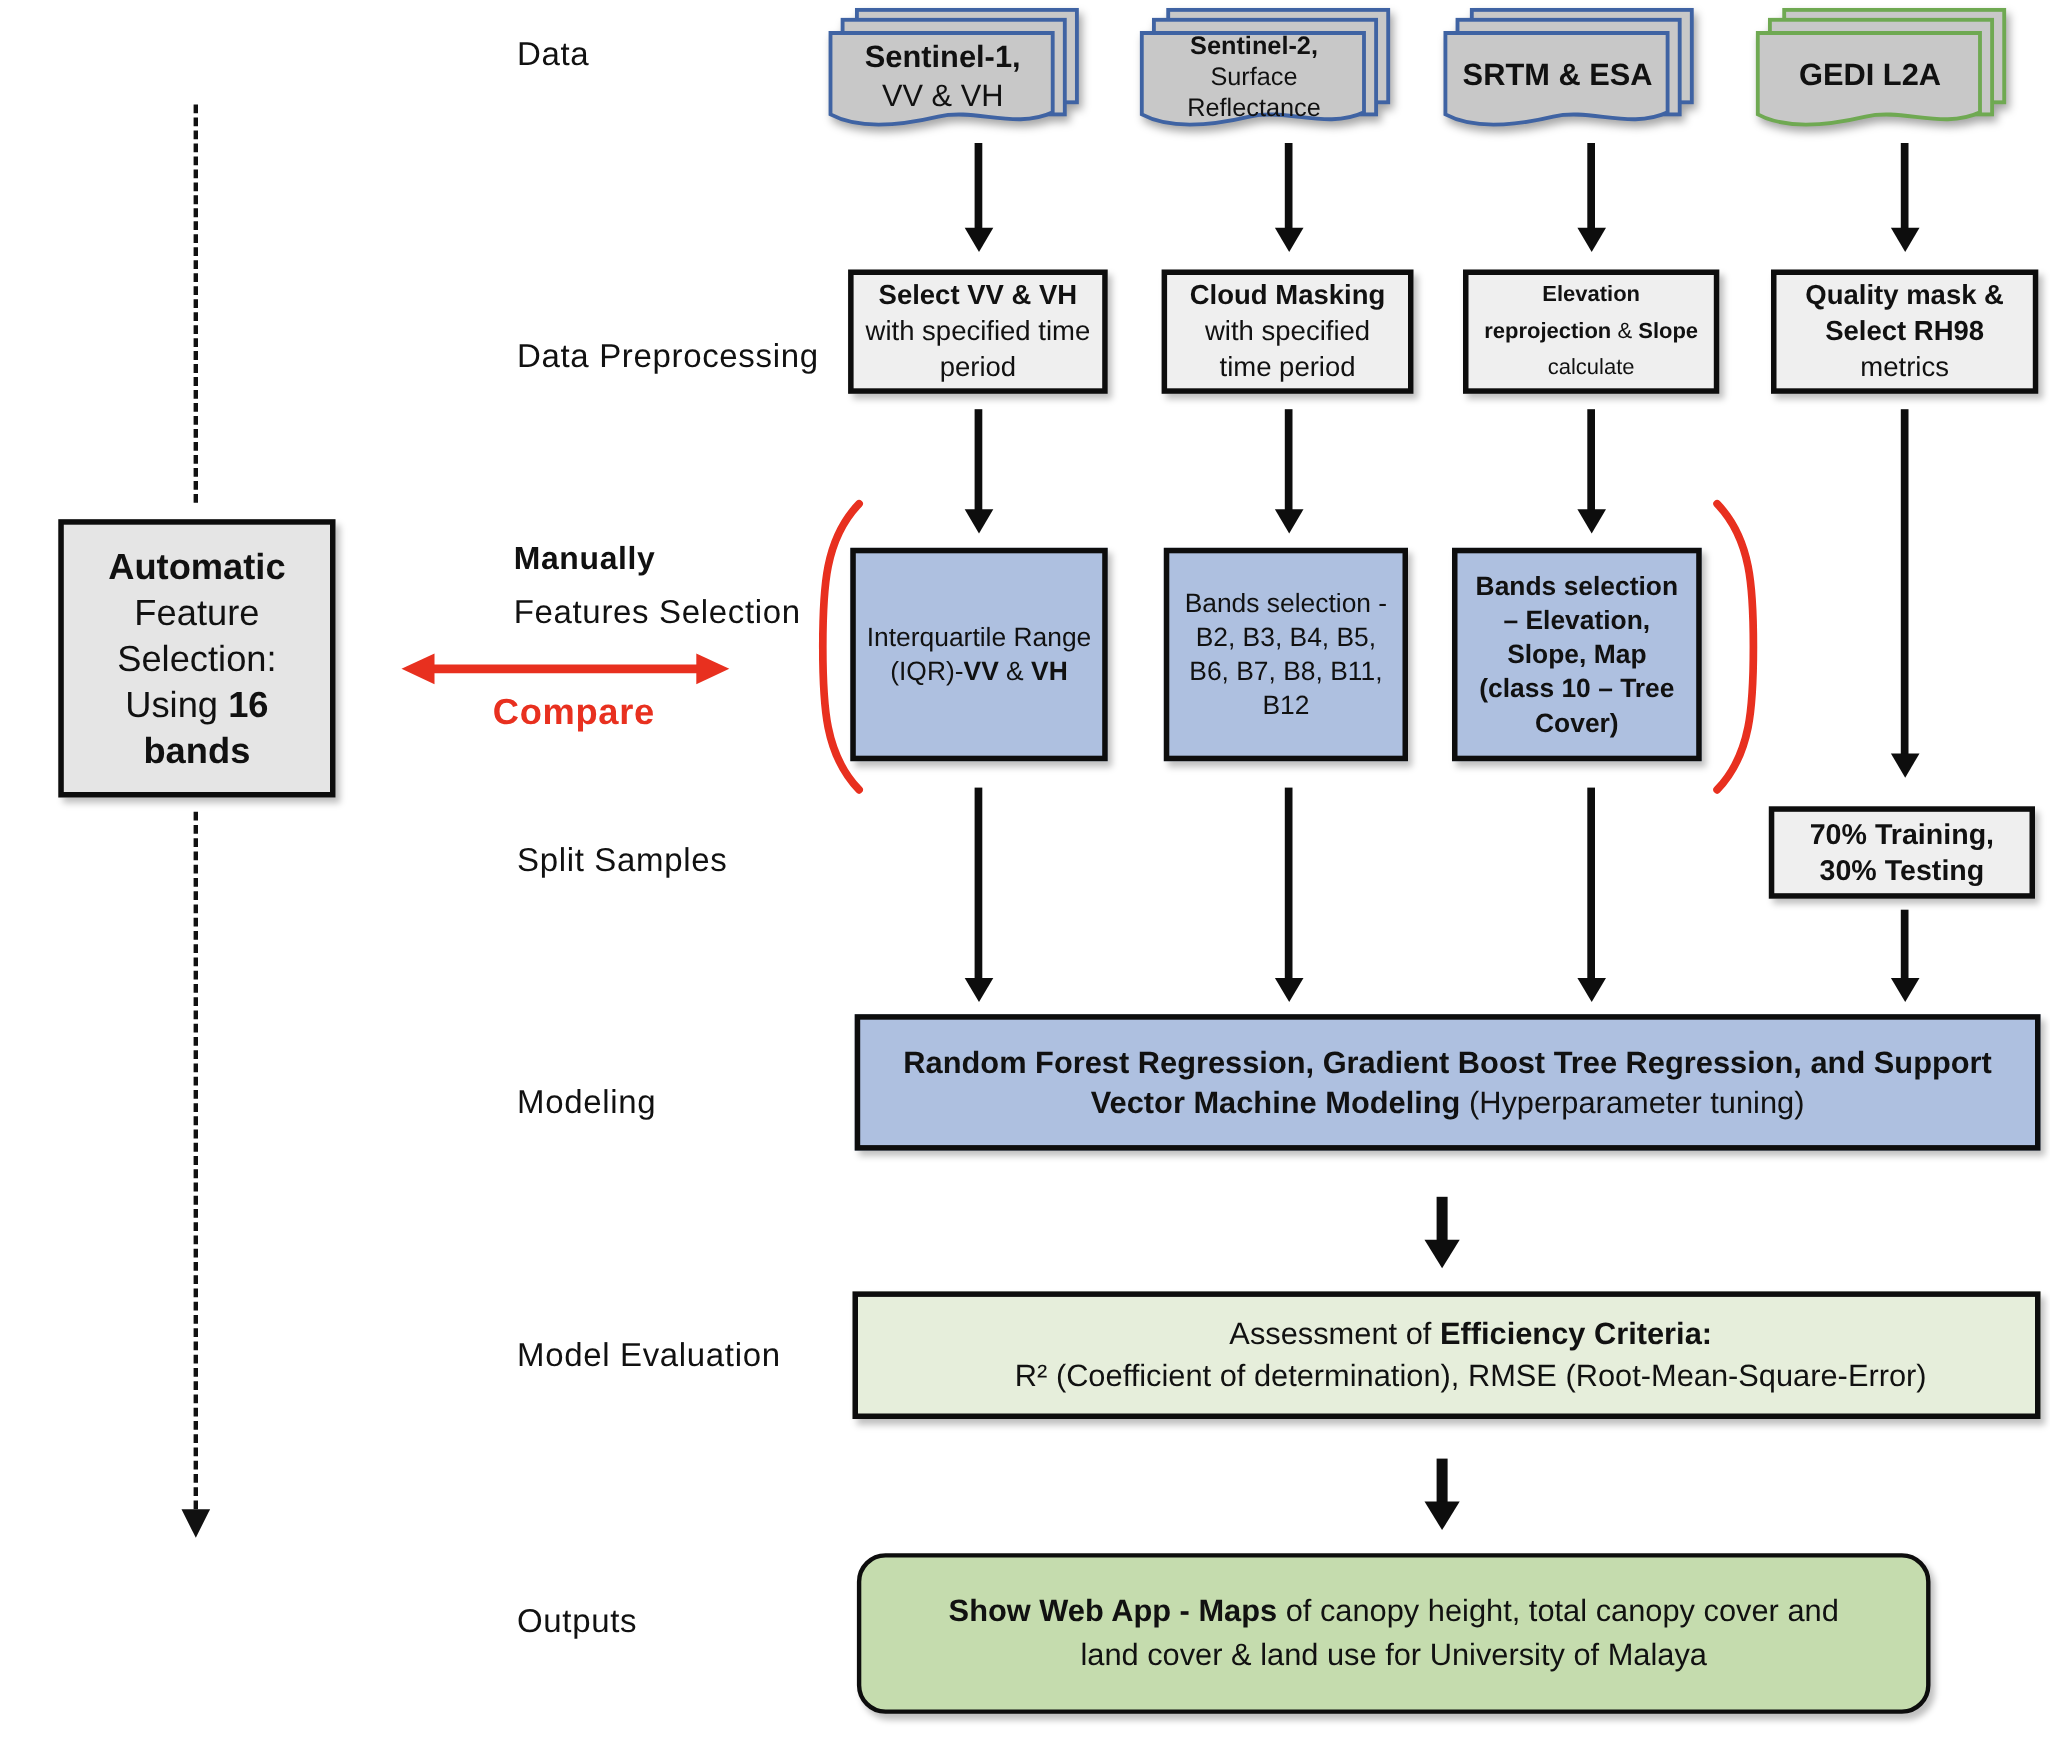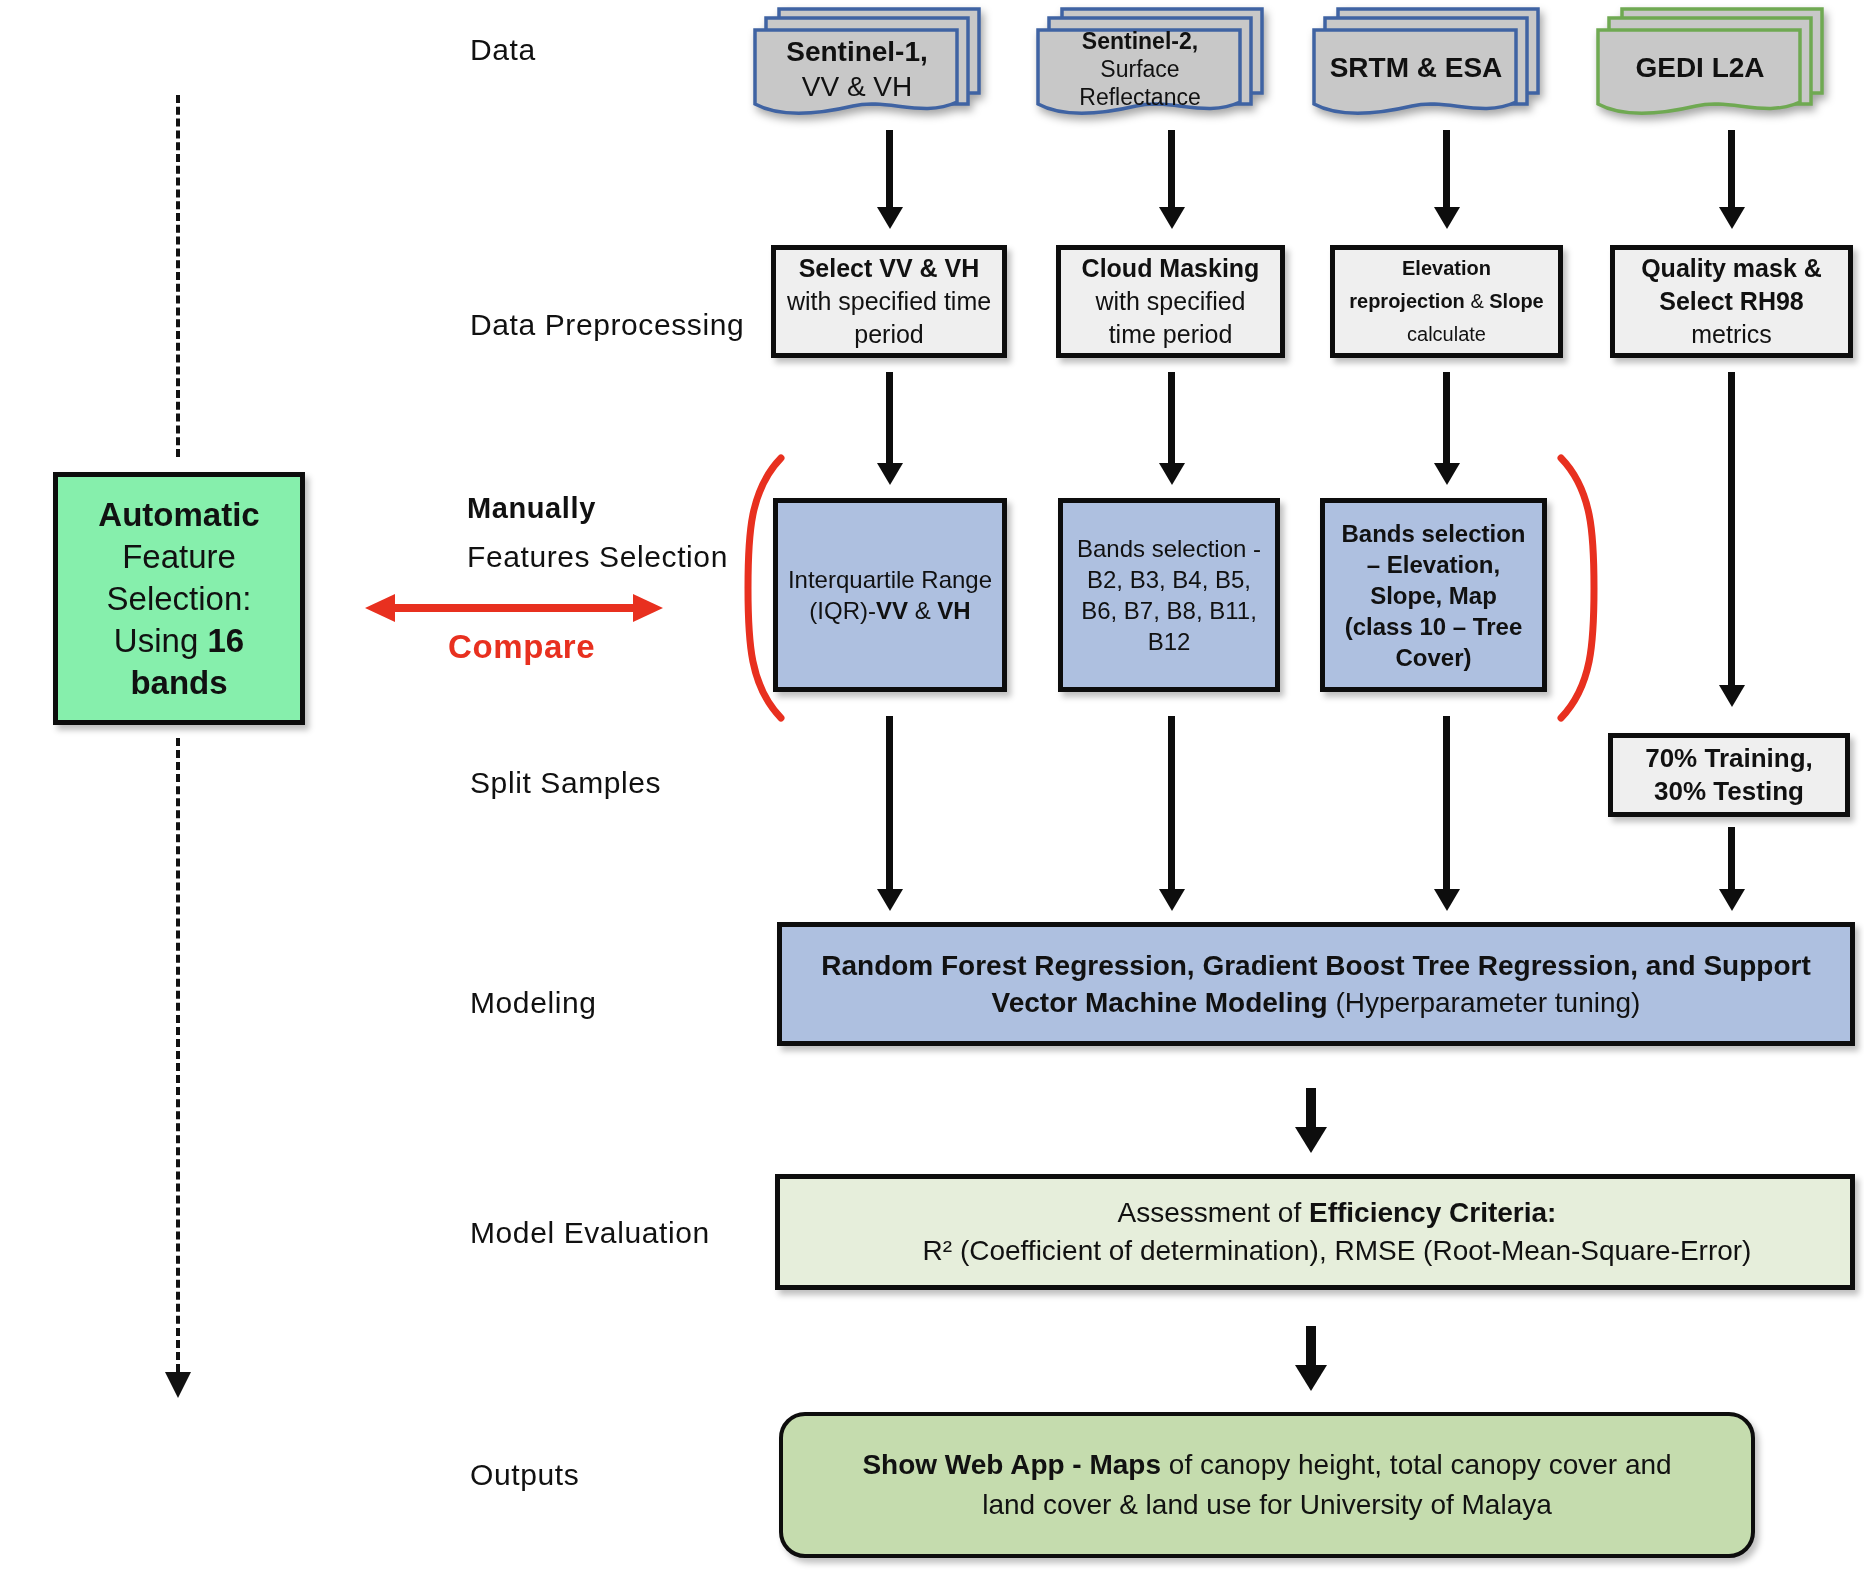--- a/index.html
+++ b/index.html
@@ -12,21 +12,21 @@
   .rowlabel.bold{font-weight:700;}
   .rowlabel.red{color:#e8301f;font-weight:700;font-size:33px;}
   
   .box{
     position:absolute;box-sizing:border-box;border:5px solid #0d0d0d;
     display:flex;align-items:center;justify-content:center;text-align:center;
     box-shadow:4px 5px 6px rgba(0,0,0,0.25);
   }
   .gray{background:#efefef;}
   .blue{background:#aec0e0;}
-  .teal{background:#86efac;}
+  .teal{background:#e5e5e5;}
   .evalgreen{background:#e6eedb;}
   .outgreen{background:#c5dcae;border-radius:26px;border-width:4px;}
   .boxtext{width:100%;padding:4px 8px;}
   .b{font-weight:700;}
   
   .varrow{position:absolute;width:7px;background:#0d0d0d;}
   .varrow::after{
     content:"";position:absolute;left:50%;bottom:-21px;transform:translateX(-50%);
     border:solid transparent;border-width:22px 13px 0 13px;border-top-color:#0d0d0d;
   }

